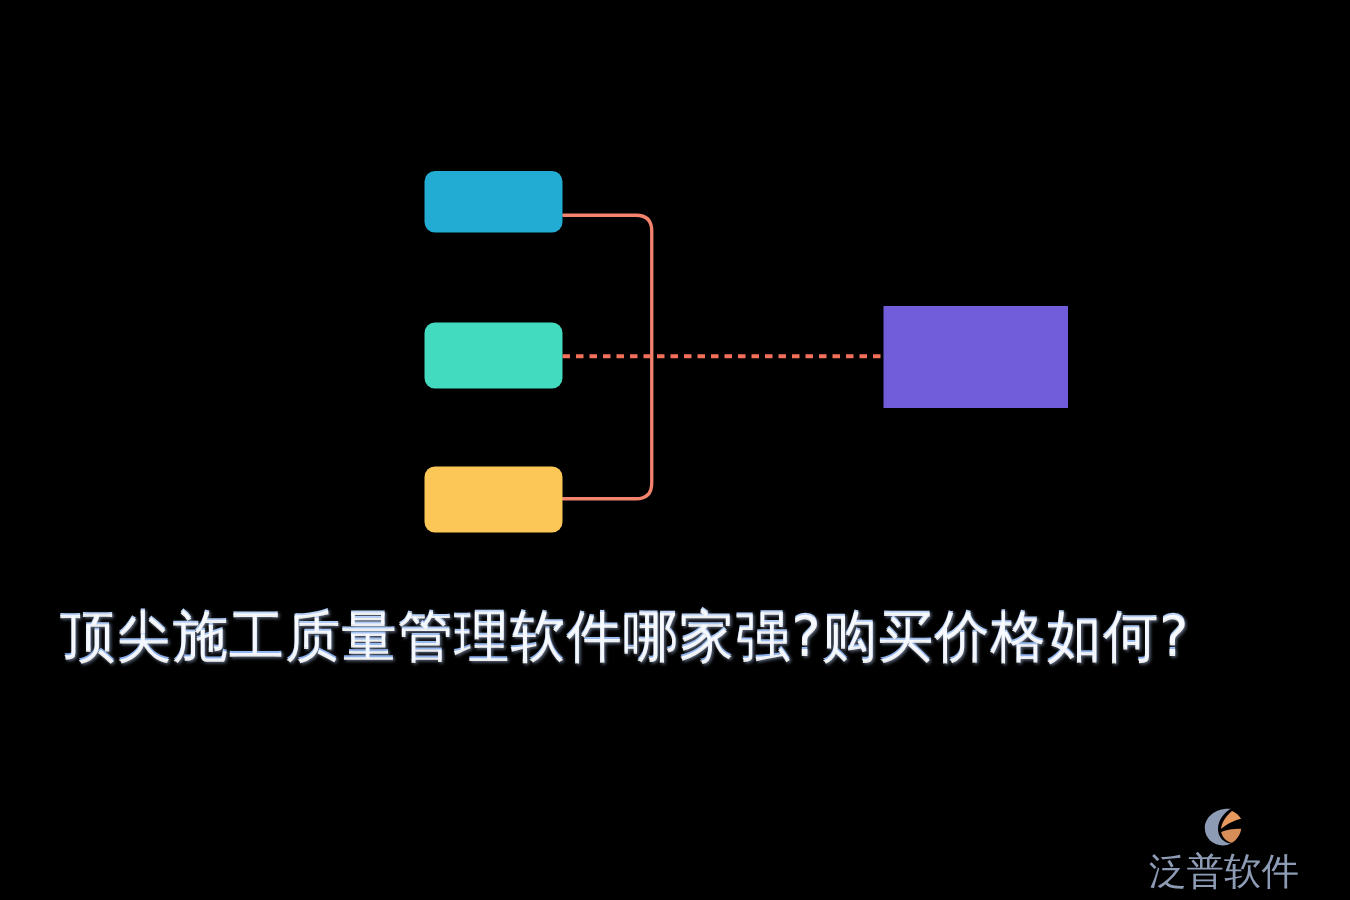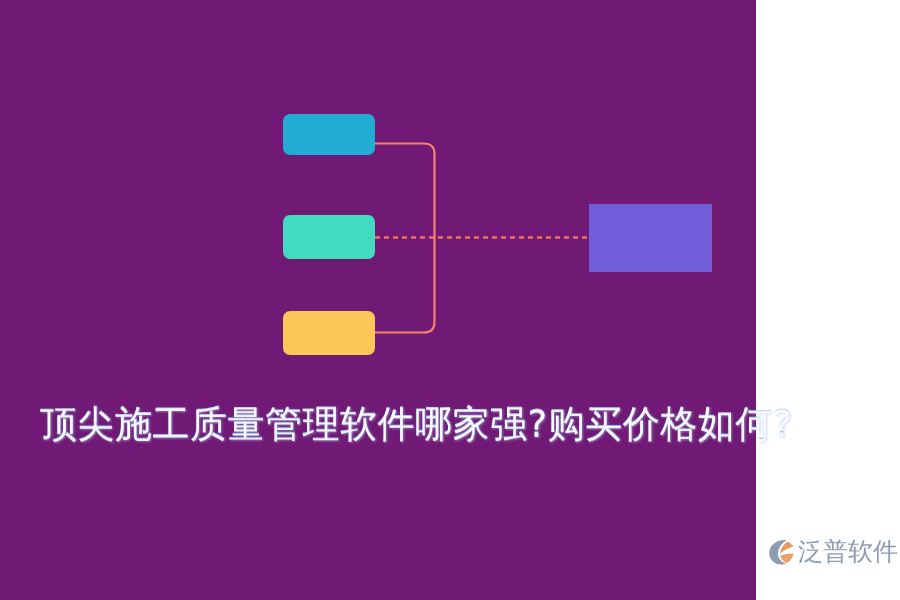--- a/index.html
+++ b/index.html
@@ -11,23 +11,23 @@
     width: 900px;
     height: 600px;
     background: #ffffff;
     font-family: "Liberation Sans", "DejaVu Sans", sans-serif;
     overflow: hidden;
     position: relative;
   }
 
   #canvas {
     position: relative;
-    width: 756px;
+    width: 900px;
     height: 600px;
-    background: #701a75;
+    background: #000000;
   }
 
   
   #diagram {
     position: absolute;
     left: 0;
     top: 0;
     width: 900px;
     height: 390px;
   }
@@ -114,20 +114,21 @@
     height: 52px;
   }
 
   #logo-row {
     position: absolute;
     left: 0;
     top: 0;
     height: 32px;
     display: flex;
     align-items: center;
+    flex-direction: column;
   }
 
   #logo-mark {
     width: 30px;
     height: 30px;
     flex: 0 0 30px;
     margin-right: 2px;
   }
 
   #logo-wordmark {

